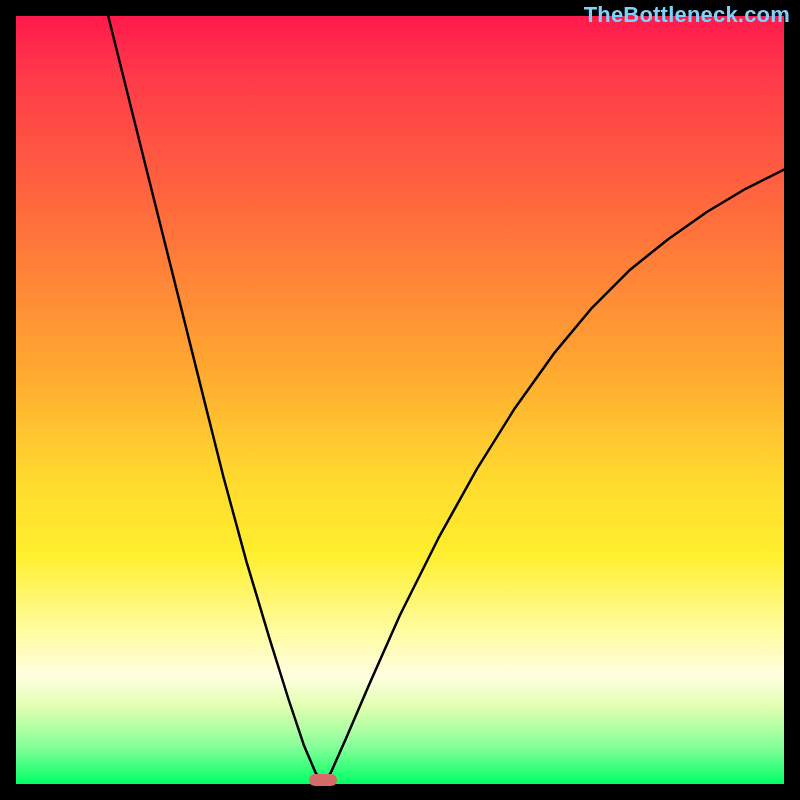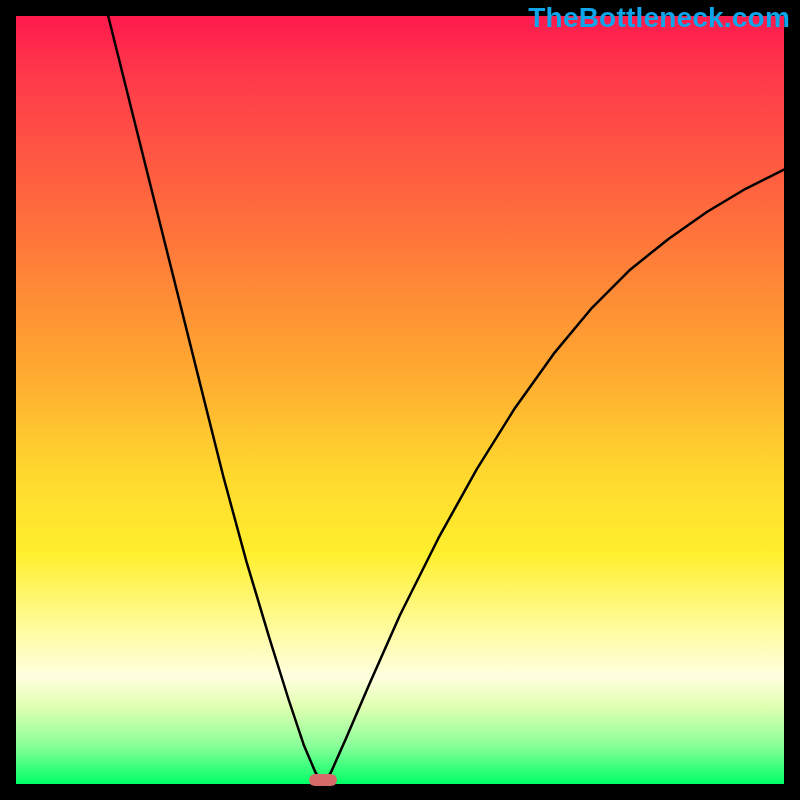--- a/index.html
+++ b/index.html
@@ -43,22 +43,22 @@
       #ffffe0 86%,
       #e0ffb0 90%,
       #8aff9a 95%,
       #00ff66 100%
     );
   }
   .watermark {
     position: absolute;
     top: 2px;
     right: 10px;
-    color: #0ea5e9;
-    font-size: 28px;
+    color: #7dd3fc;
+    font-size: 22px;
     font-weight: 600;
     letter-spacing: 0.2px;
     z-index: 50;
   }
   svg.curve {
     position: absolute;
     left: 0;
     top: 0;
     width: 100%;
     height: 100%;

